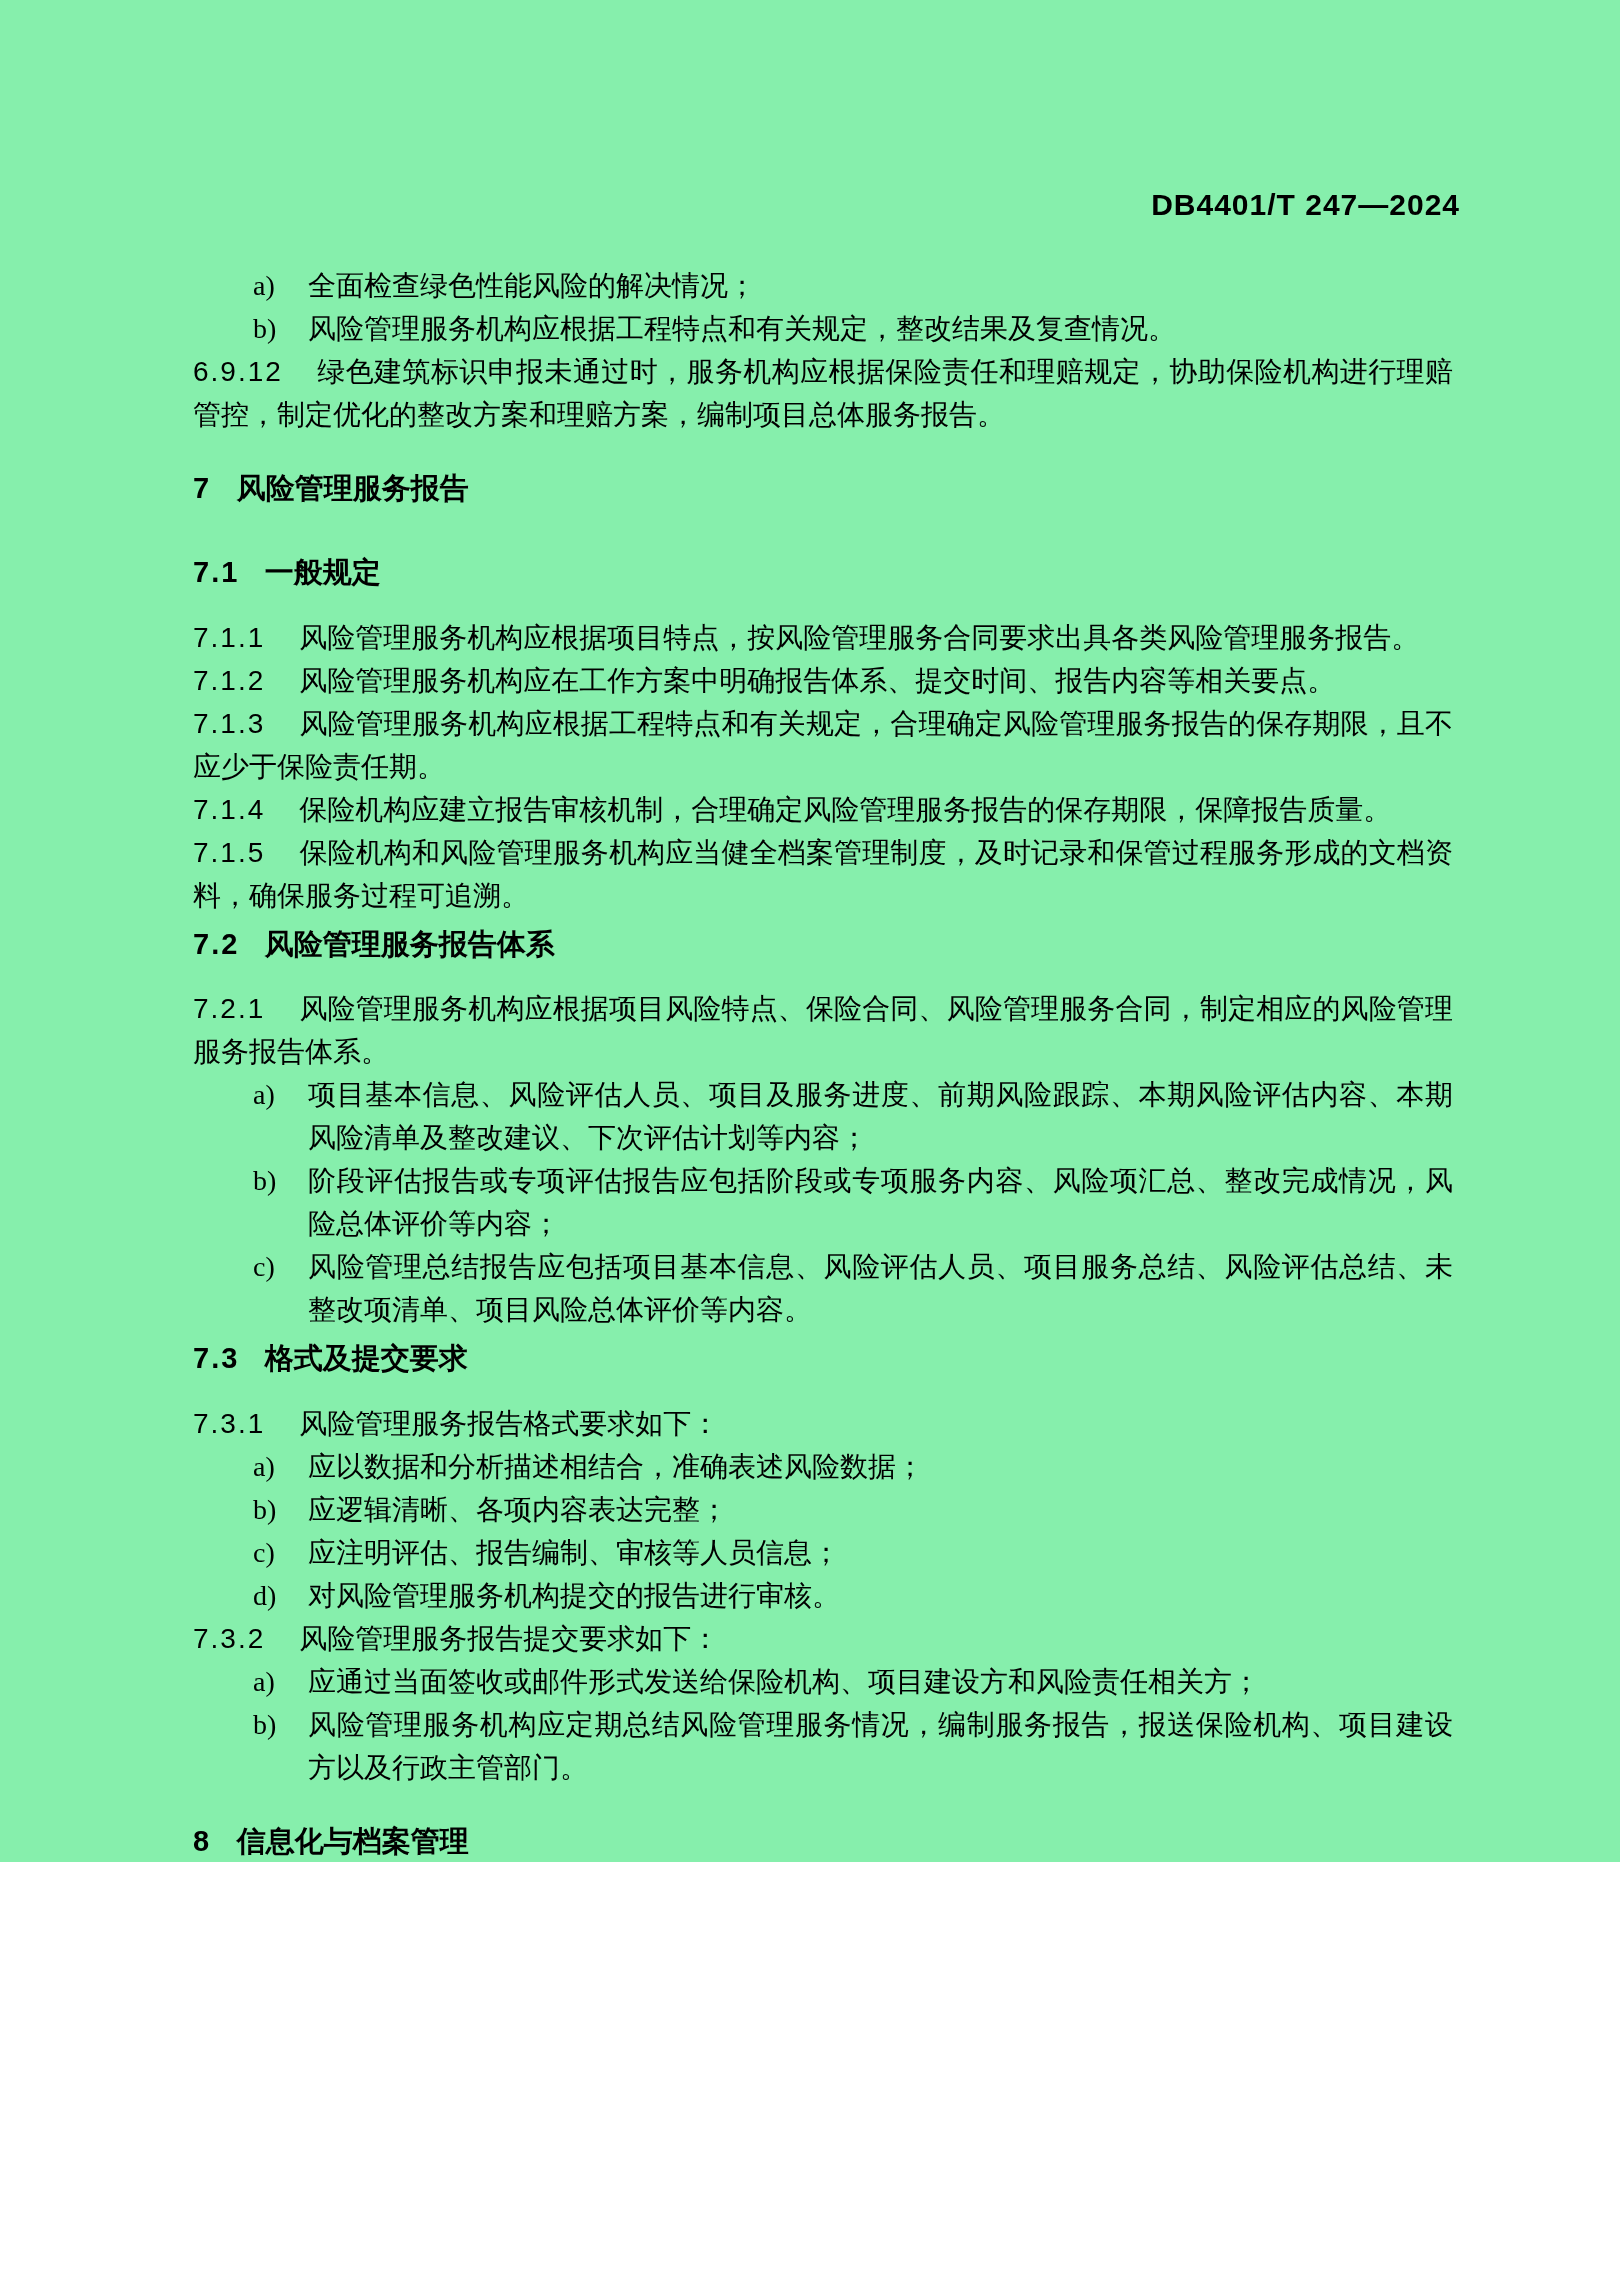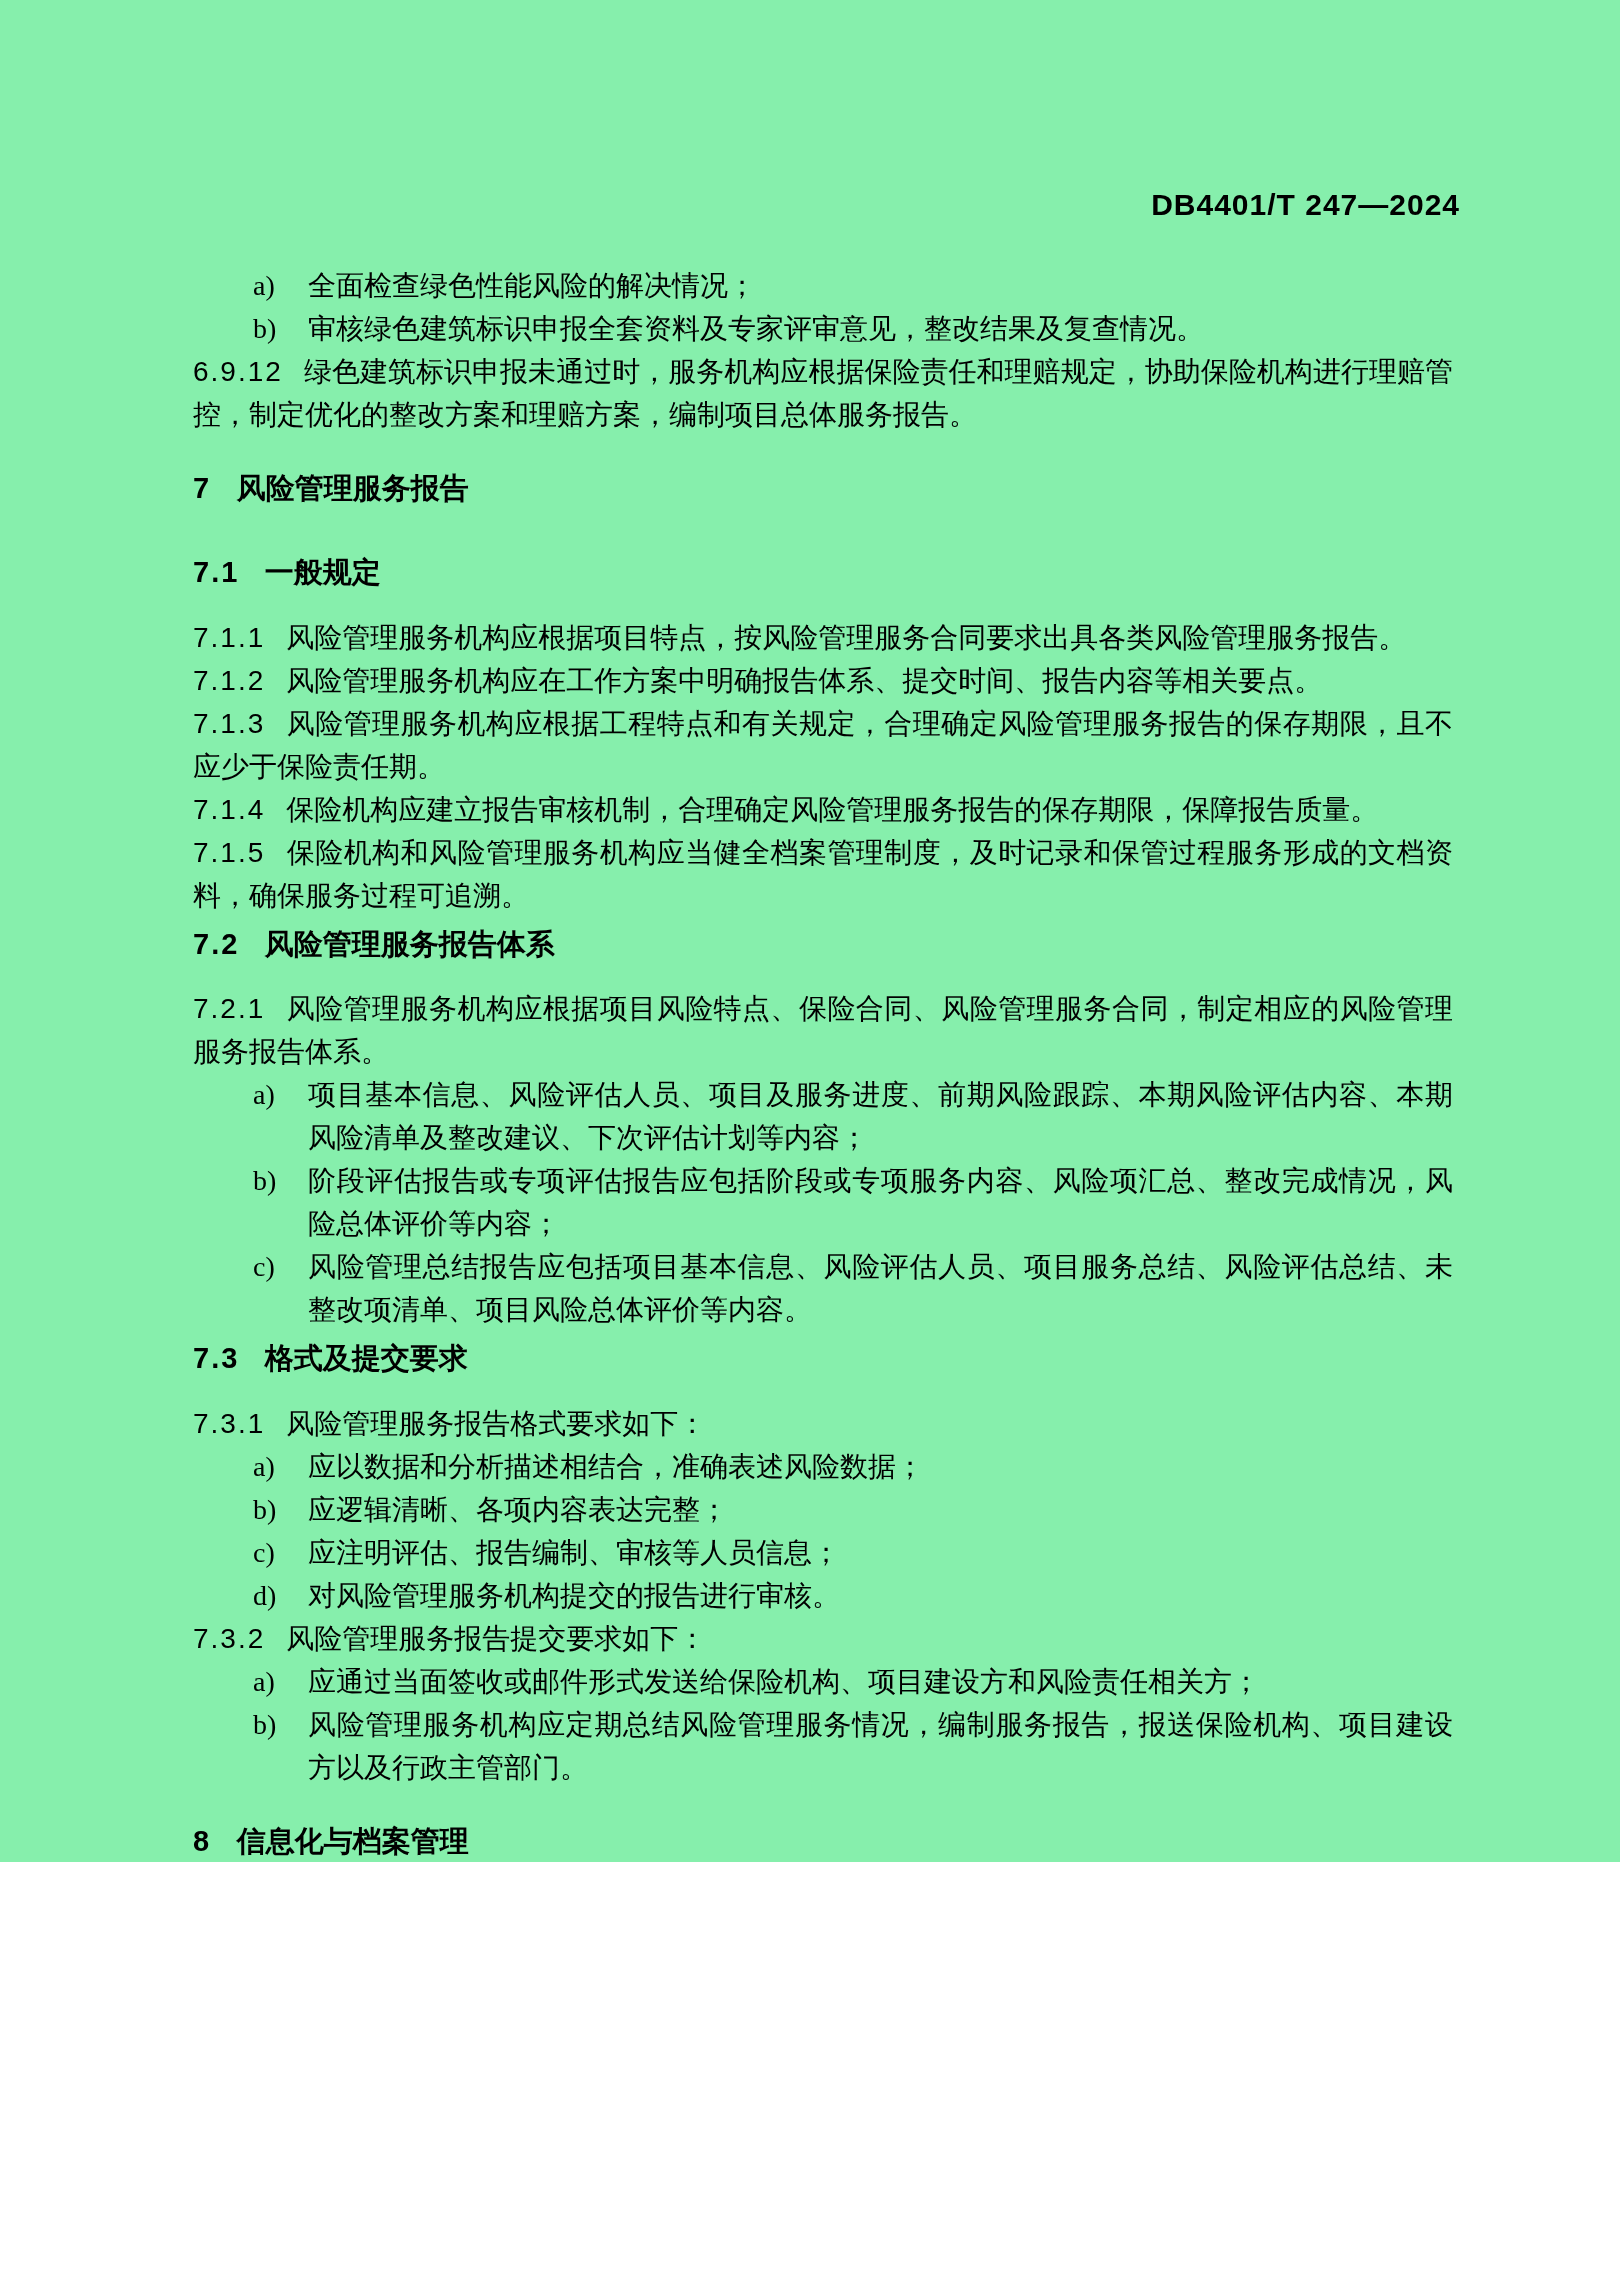--- a/index.html
+++ b/index.html
@@ -34,21 +34,21 @@
   }
   
   .clause {
     text-align: justify;
     font-size: 28px;
     line-height: 43px;
   }
   .clause-num {
     font-family: "Liberation Sans", "DejaVu Sans", sans-serif;
     letter-spacing: 2px;
-    margin-right: 21px;
+    margin-right: 34px;
     white-space: nowrap;
   }
   
   .li {
     display: flex;
     margin-left: 60px;
     line-height: 43px;
   }
   .li-letter {
     width: 55px;
@@ -100,21 +100,21 @@
   </div>
 
   <div class="content">
 
     <div class="li">
       <span class="li-letter">a)</span>
       <span class="li-text">全面检查绿色性能风险的解决情况；</span>
     </div>
     <div class="li">
       <span class="li-letter">b)</span>
-      <span class="li-text">审核绿色建筑标识申报全套资料及专家评审意见，整改结果及复查情况。</span>
+      <span class="li-text">风险管理服务机构应根据工程特点和有关规定，整改结果及复查情况。</span>
     </div>
 
     <p class="clause"><span class="clause-num">6.9.12</span><span>绿色建筑标识申报未通过时，服务机构应根据保险责任和理赔规定，协助保险机构进行理赔管控，制定优化的整改方案和理赔方案，编制项目总体服务报告。</span></p>
 
     <h2 class="h-clause"><span class="h-num">7</span><span>风险管理服务报告</span></h2>
 
     <h3 class="h-subclause"><span class="h-num">7.1</span><span>一般规定</span></h3>
 
     <p class="clause"><span class="clause-num">7.1.1</span><span>风险管理服务机构应根据项目特点，按风险管理服务合同要求出具各类风险管理服务报告。</span></p>
     <p class="clause"><span class="clause-num">7.1.2</span><span>风险管理服务机构应在工作方案中明确报告体系、提交时间、报告内容等相关要点。</span></p>

